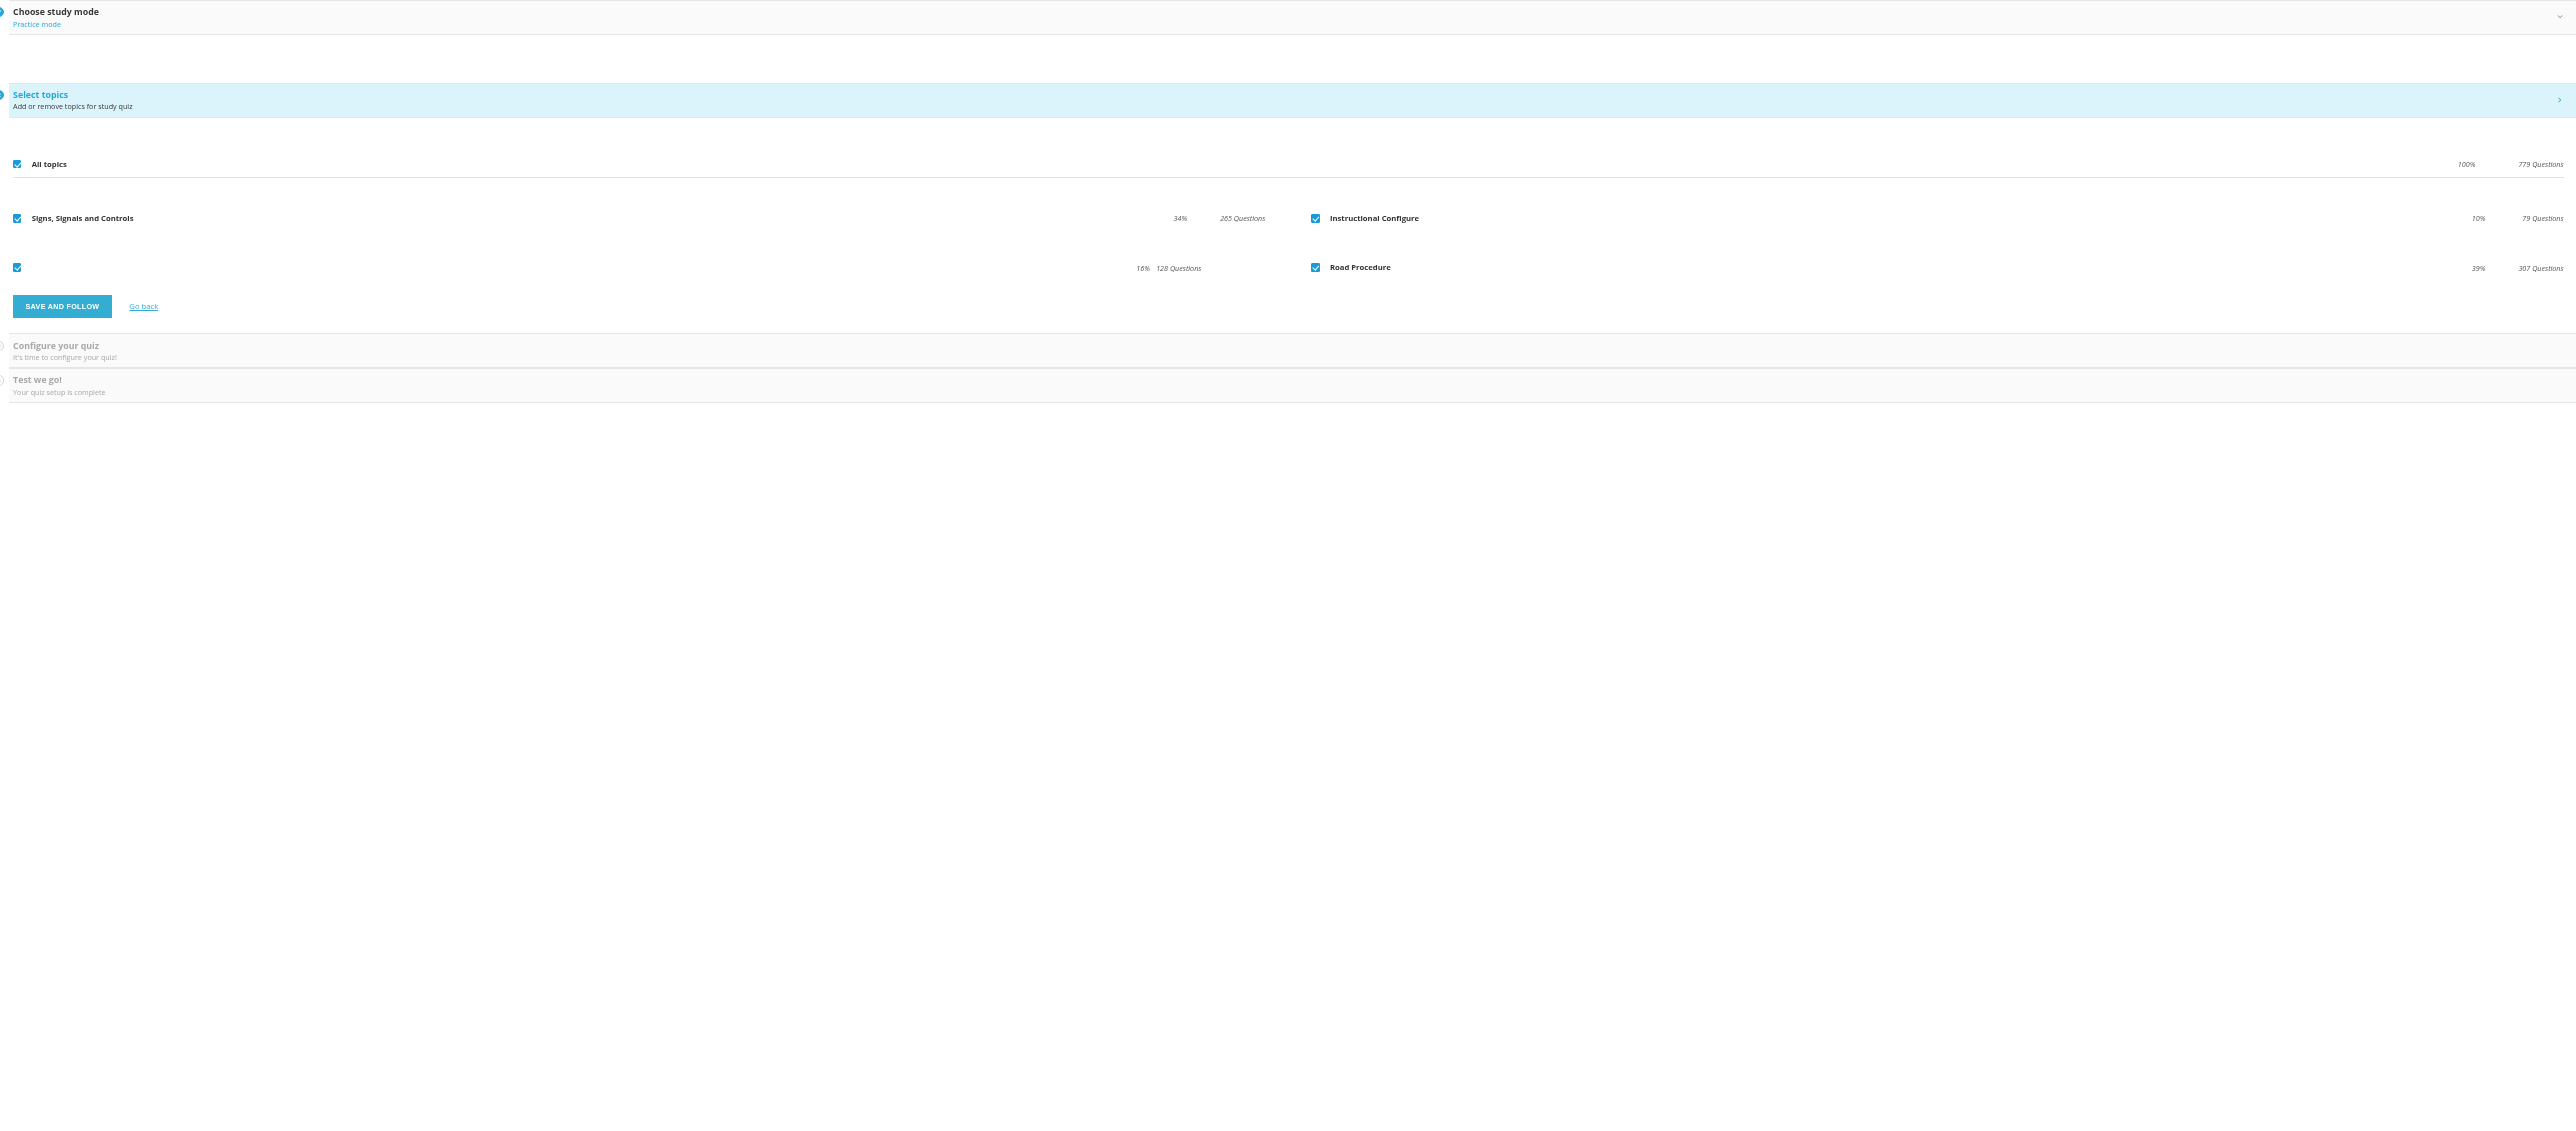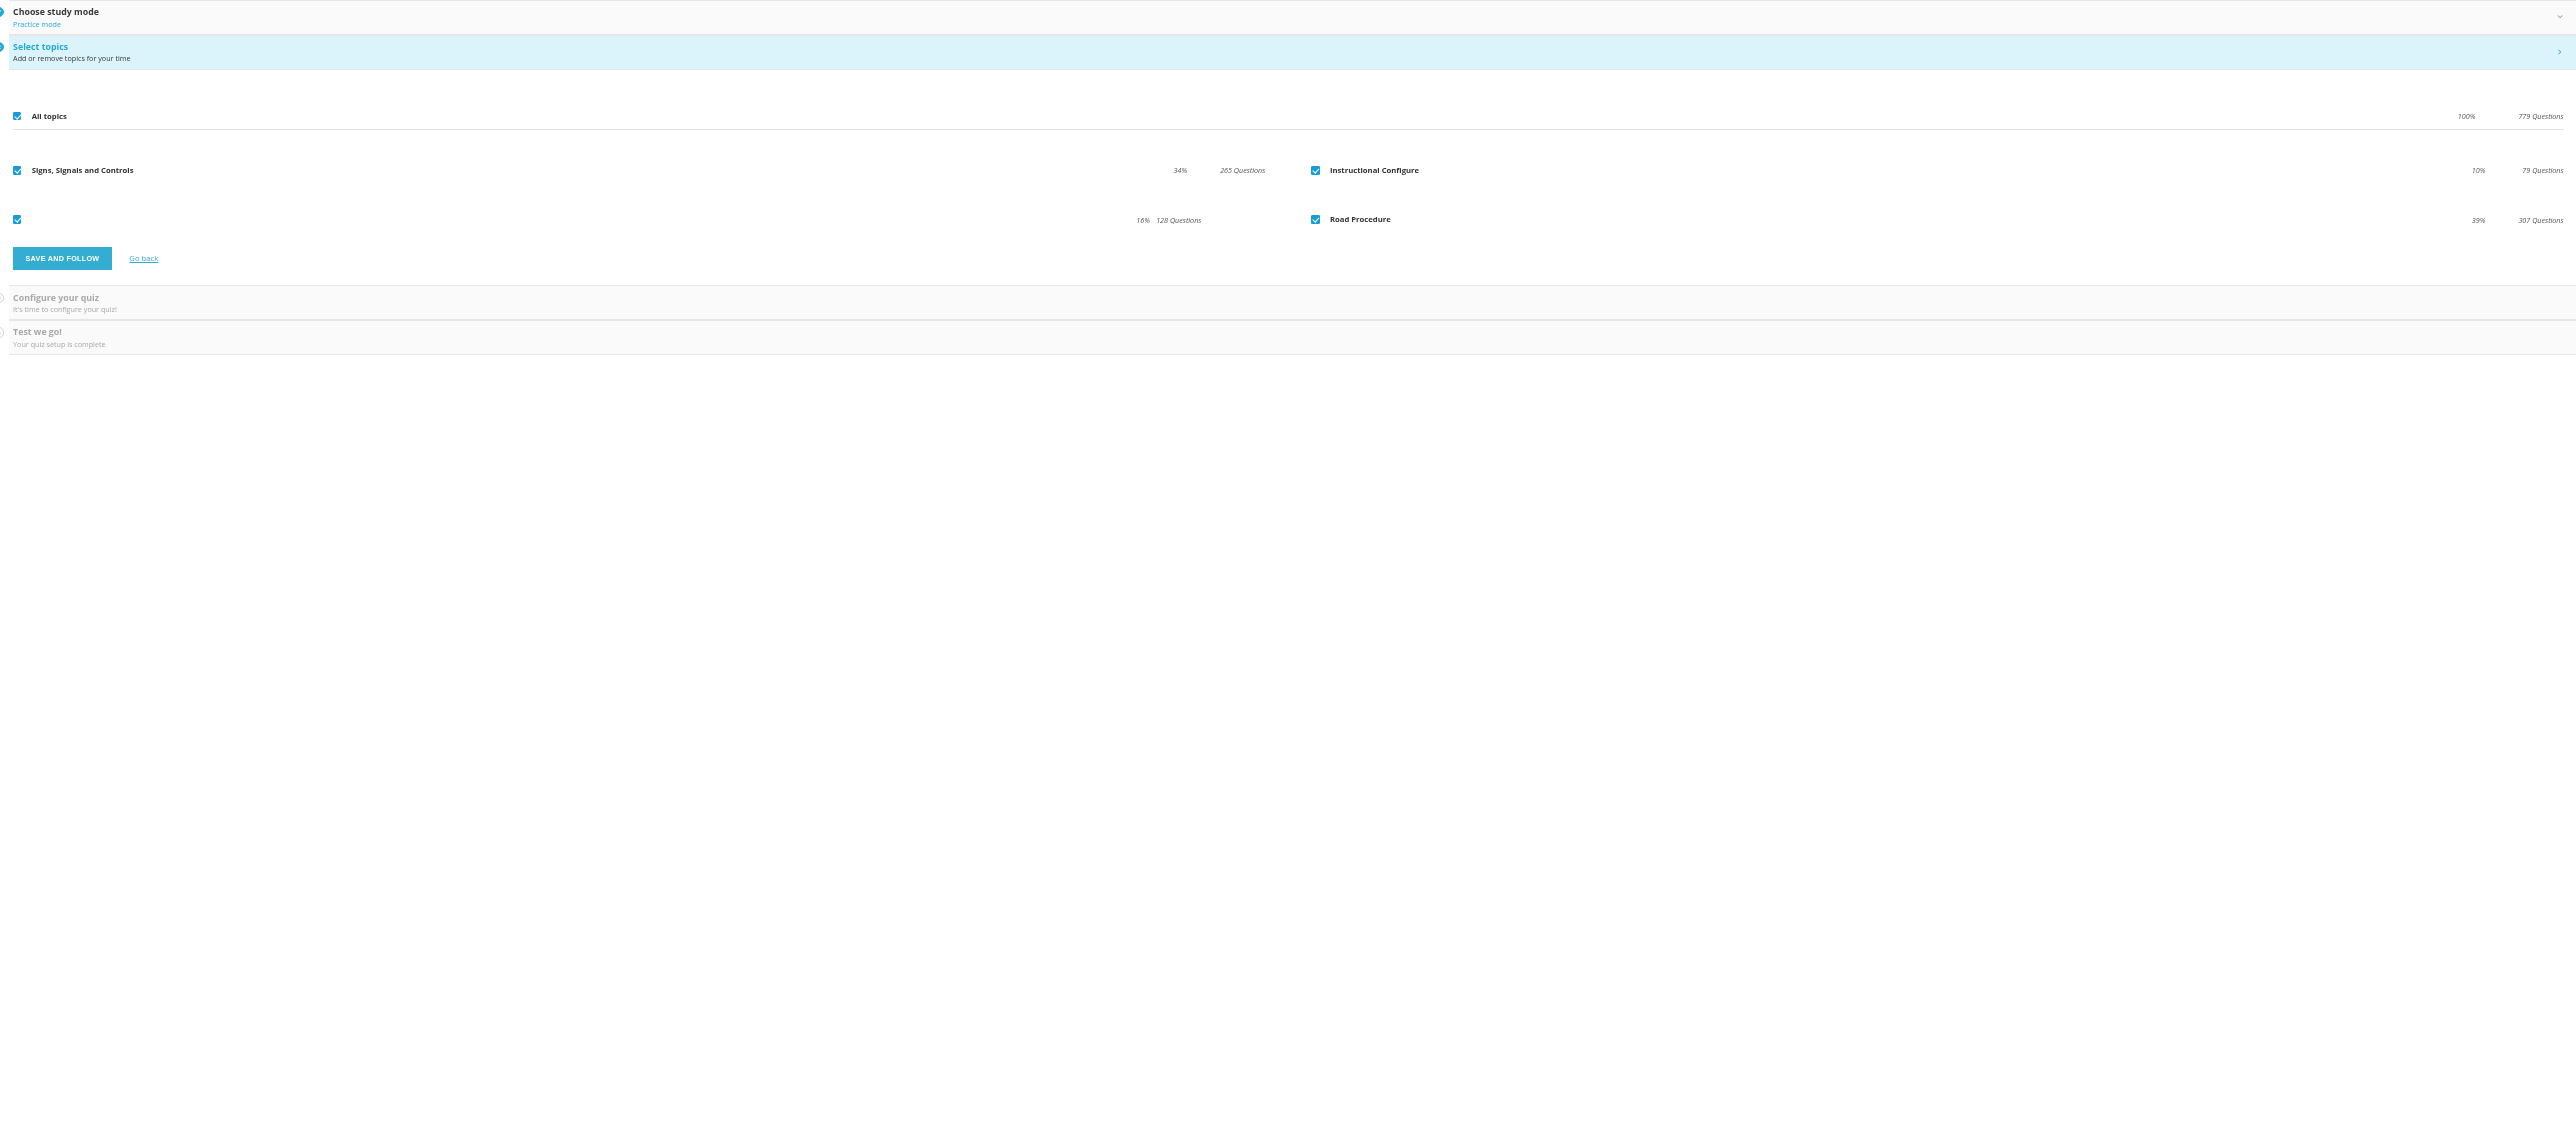--- a/index.html
+++ b/index.html
@@ -28,20 +28,21 @@
     padding: 5.2px 12.4px 5.2px 4.1px;
     border-top: 0.5px solid #e6e6e6;
     border-bottom: 0.5px solid #e6e6e6;
     background: #fafafa;
   }
   .step.completed .step-header {
     background: #fafafa;
   }
   .step.current .step-header {
     background: #dbf4fb;
+    margin-top: 48px;
   }
 
   .step-titles { display: flex; flex-direction: column; }
   .step-title {
     font-size: 8.8px;
     font-weight: 700;
     color: #3a3a3a;
   }
   .step-sub {
     font-size: 7.2px;
@@ -209,21 +210,21 @@
       </span>
     </div>
   </div>
 
   <div class="step current" id="step2">
     <span class="marker">2</span>
     <div class="connector dashed" id="conn2" style="top: 17px; height: 155px;"></div>
     <div class="step-header">
       <div class="step-titles">
         <span class="step-title">Select topics</span>
-        <span class="step-sub">Add or remove topics for your time</span>
+        <span class="step-sub">Add or remove topics for study quiz</span>
       </div>
       <span class="step-icon">
         <svg width="6.2" height="6.2" viewBox="0 0 16 16">
             <path fill="currentColor" d="M4.5 1.5 11 8l-6.5 6.5-1.4-1.4L8.2 8 3.1 2.9z"></path>
           </svg>
       </span>
     </div>
 
     <div class="step-body">
 

